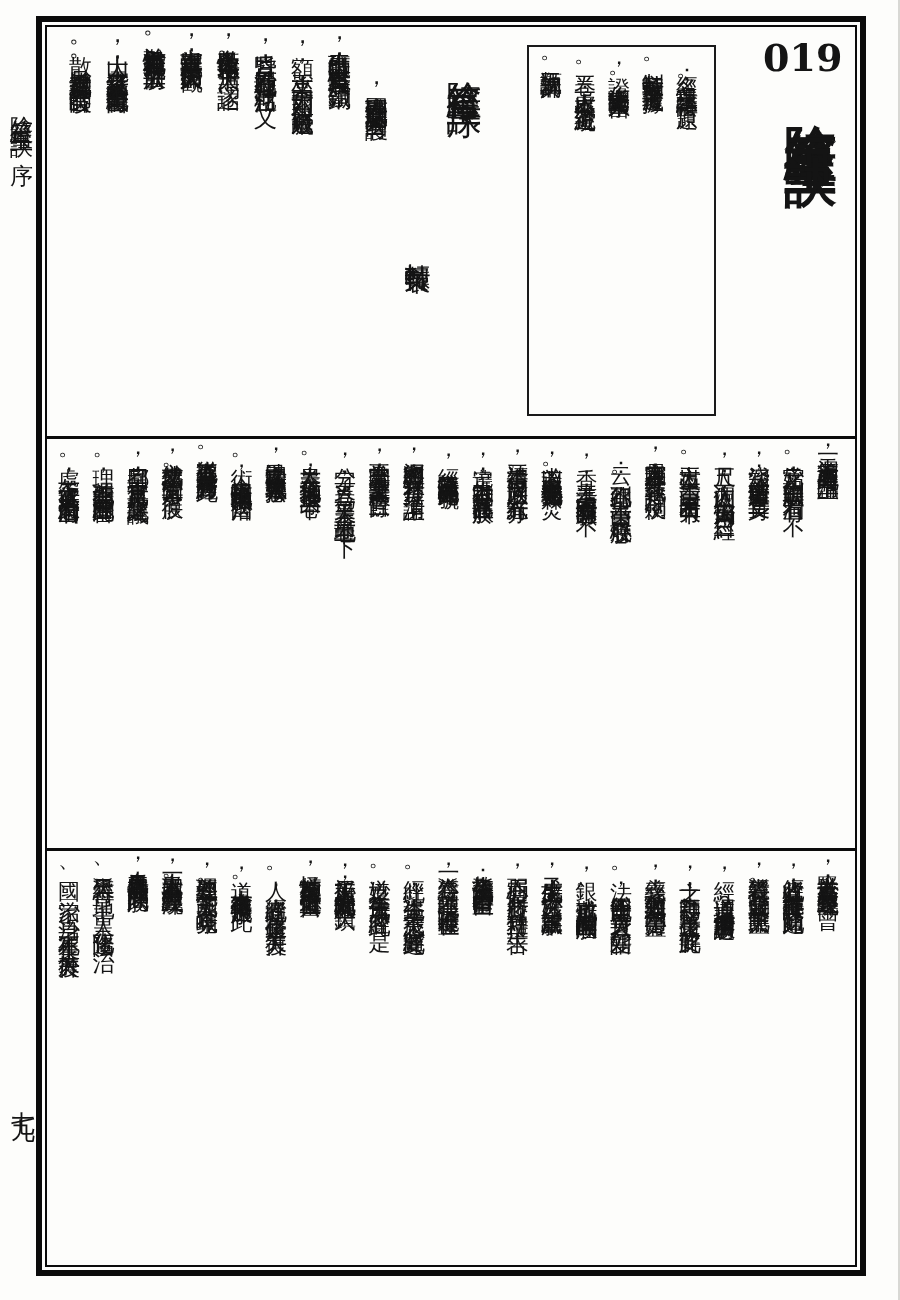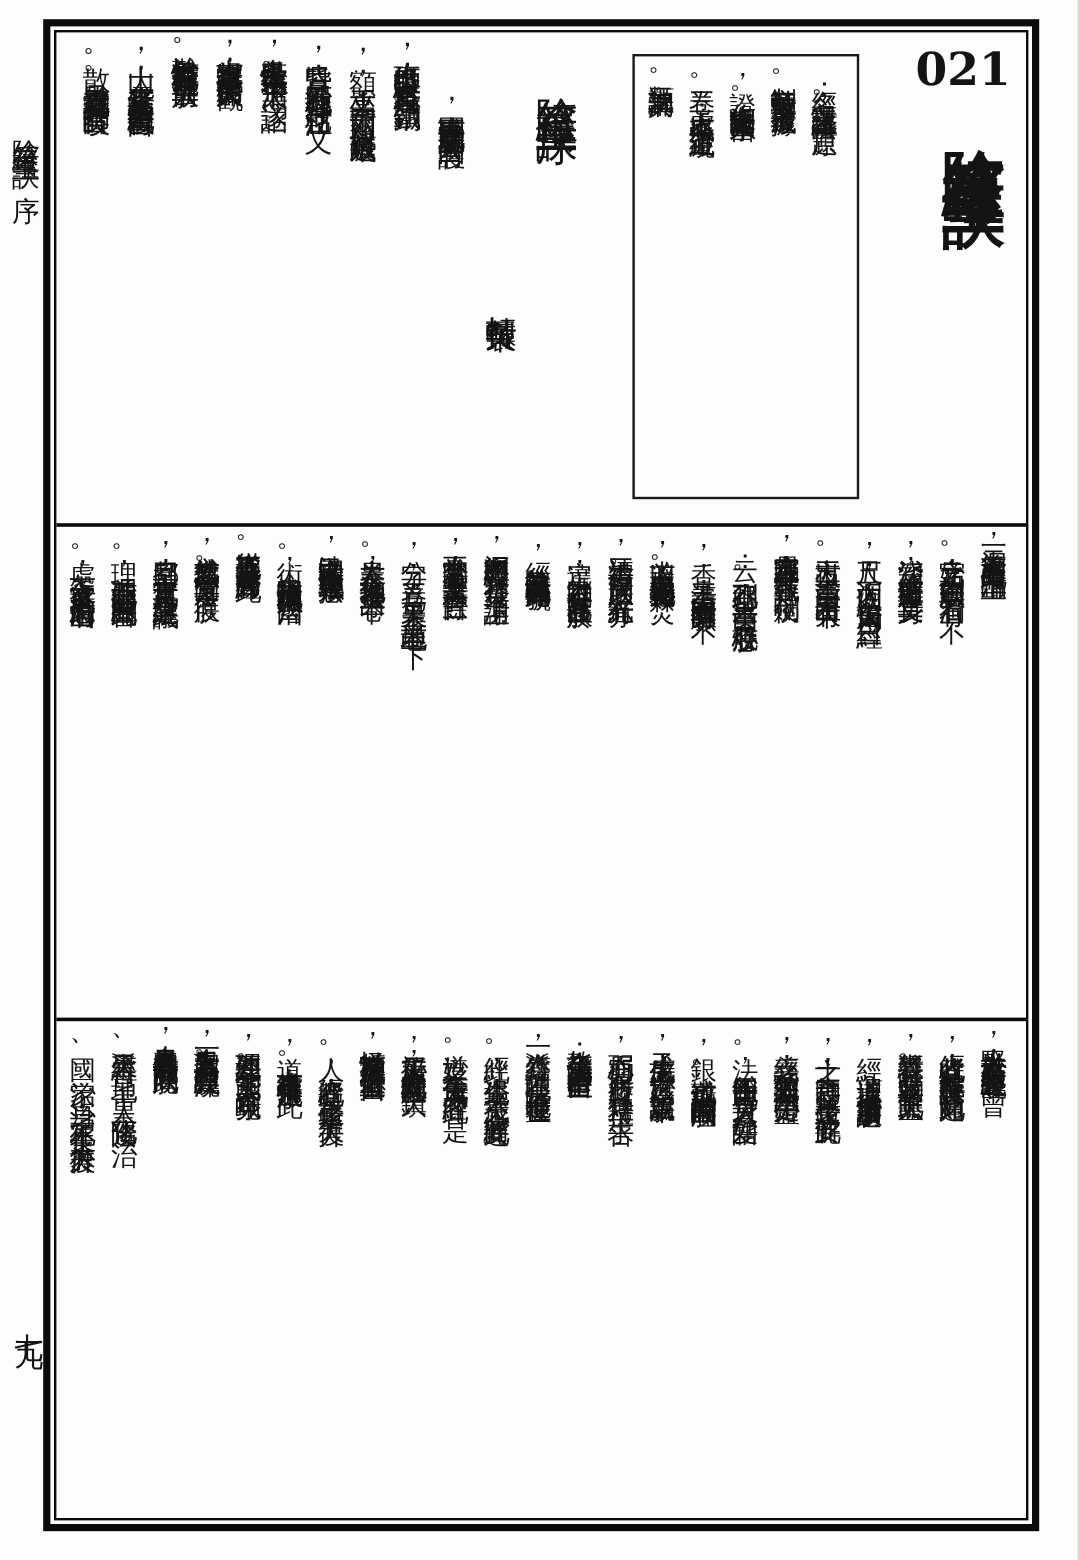--- a/index.html
+++ b/index.html
@@ -78,21 +78,21 @@
 <body>
 
 <div class="margin-title vtext">陰符經三皇玉訣　序</div>
 
 <div class="folio vtext">七九一</div>
 
 <div class="frame">
   <div class="frame-inner">
 
     <section class="band band-top">
-      <div class="num-027">021</div>
+      <div class="num-027">019</div>
       <div class="big-title vtext">陰符經三皇玉訣</div>
 
       <div class="note-box">
         <div class="cols vtext">
             <div class="col">經名：陰符經三皇玉訣。原題</div>
             <div class="col">軒轅黃帝制。《據道藏提要》考</div>
             <div class="col">證，當系宋金間道士假託之作。</div>
             <div class="col">三卷。底本出處：《正統道藏》</div>
             <div class="col">洞真部玉訣類。</div>
           </div>

